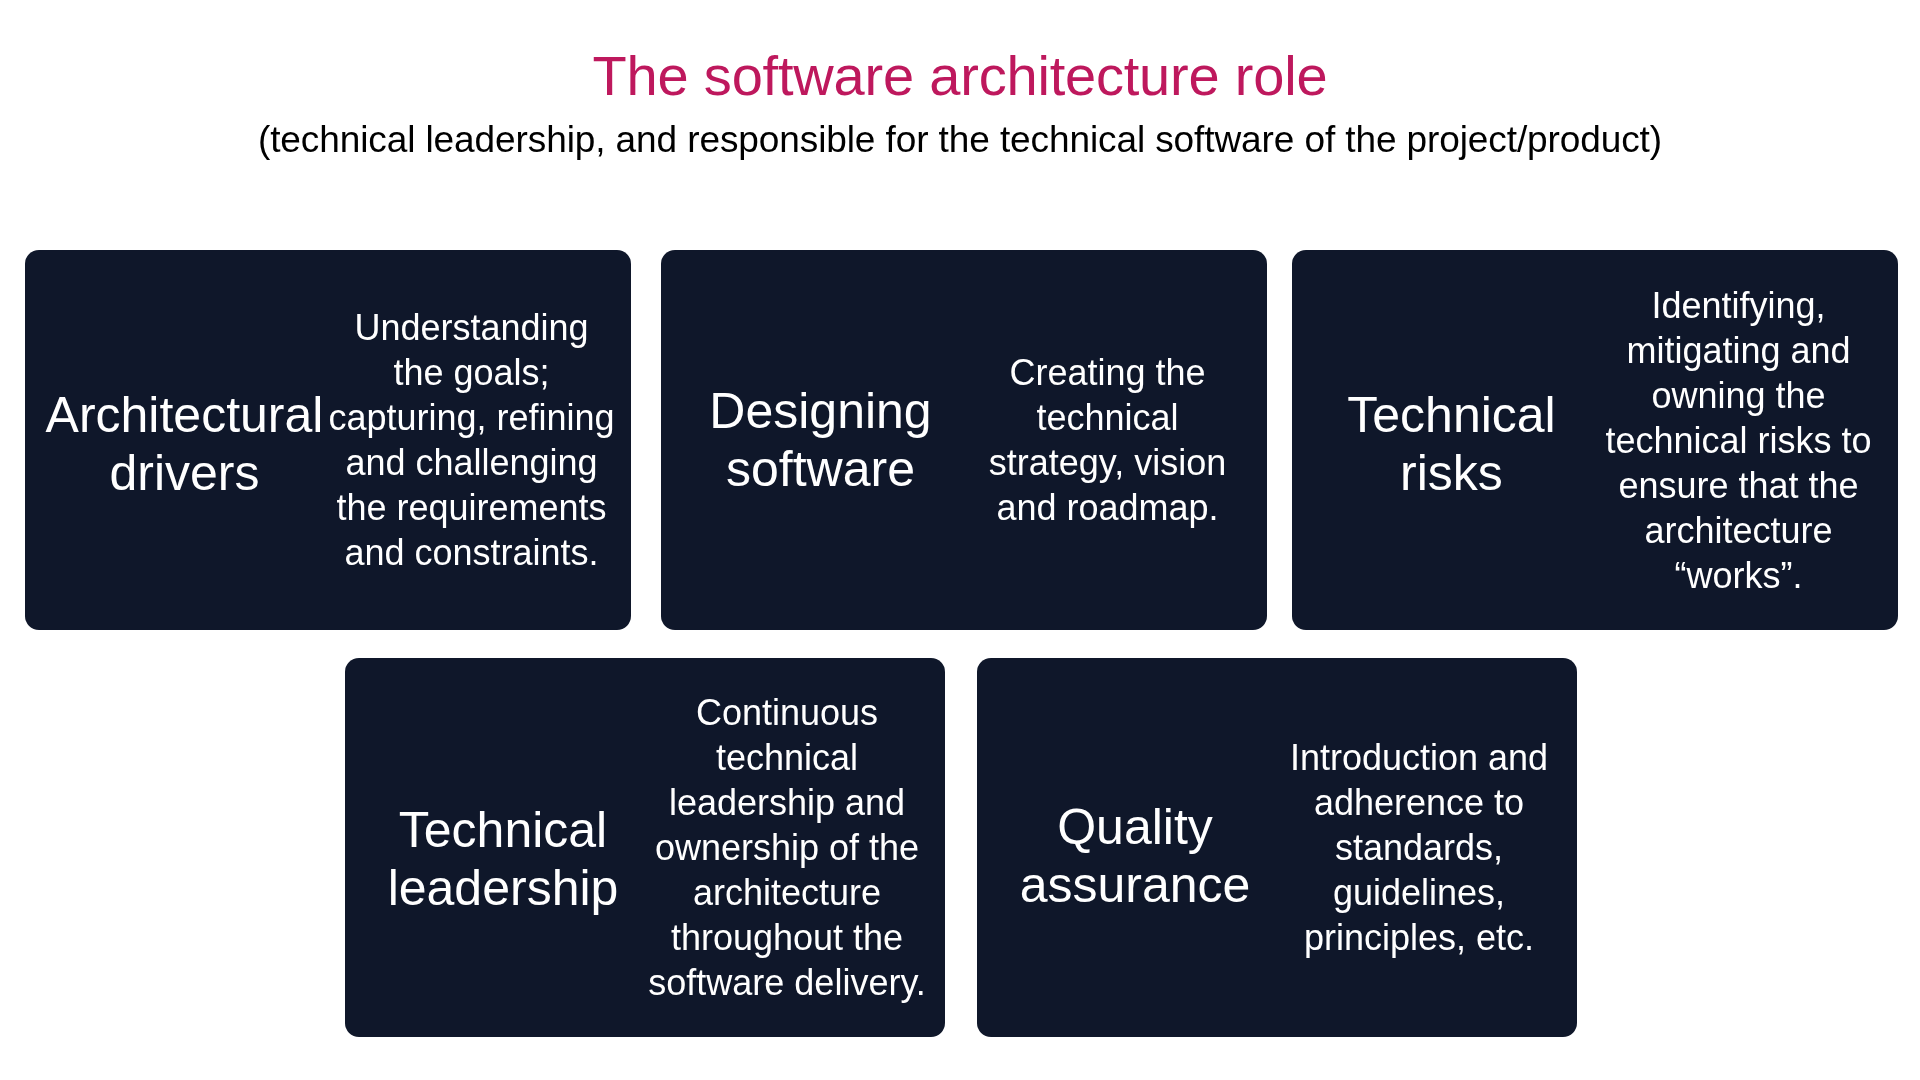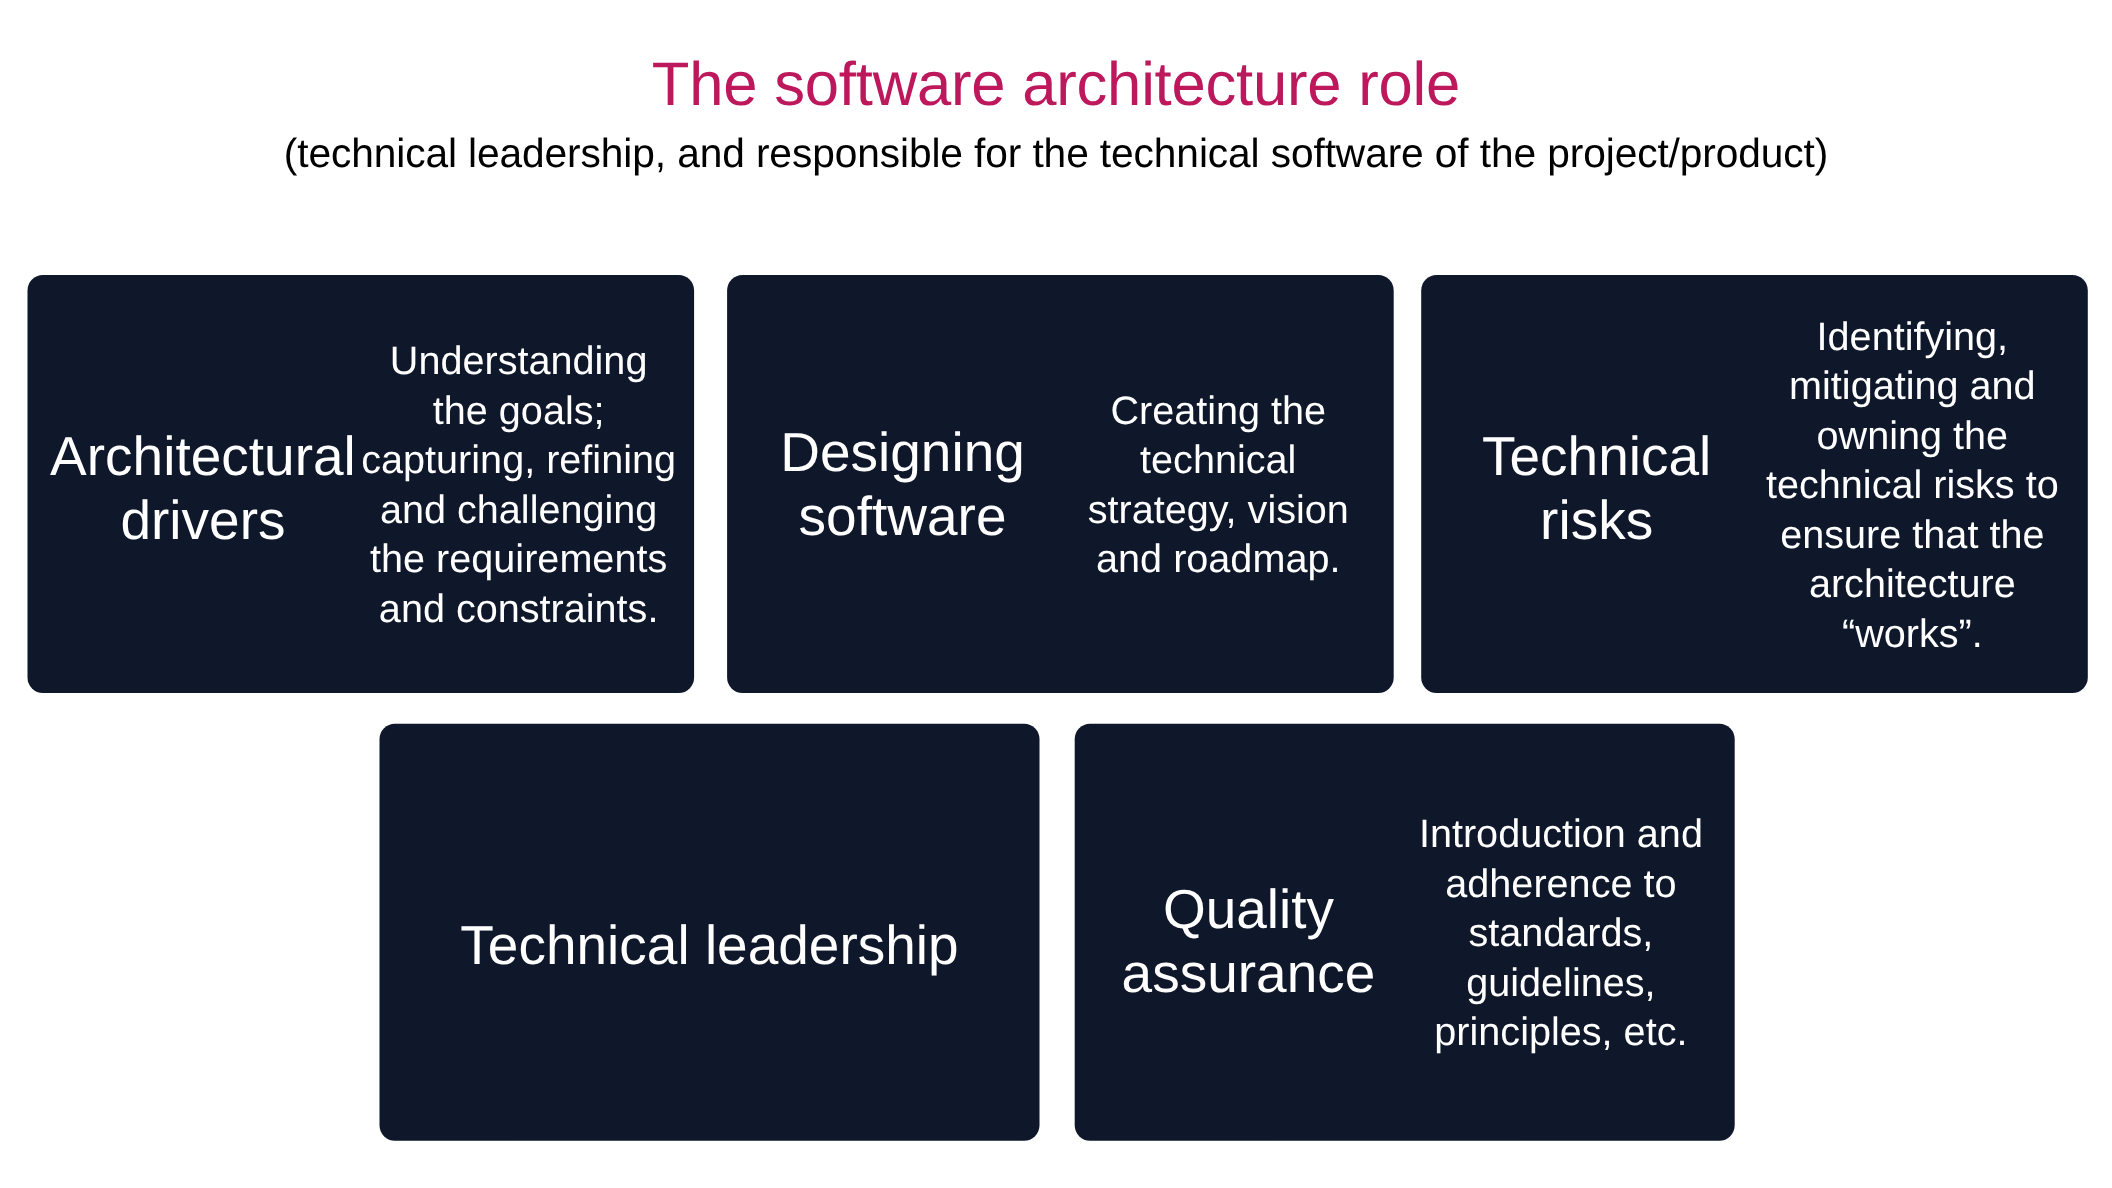--- a/index.html
+++ b/index.html
@@ -111,20 +111,21 @@
     <div class="card-body">Creating the technical strategy, vision and roadmap.</div>
   </div>
 
   <div class="card align-top" id="card-technical-risks">
     <div class="card-title">Technical risks</div>
     <div class="card-body">Identifying, mitigating and owning the technical risks to ensure that the architecture “works”.</div>
   </div>
 
   <div class="card align-top" id="card-technical-leadership">
     <div class="card-title">Technical leadership</div>
+    <div class="card-body">Continuous technical leadership and ownership of the architecture throughout the software delivery.</div>
   </div>
 
   <div class="card" id="card-quality-assurance">
     <div class="card-title">Quality assurance</div>
     <div class="card-body">Introduction and adherence to standards, guidelines, principles, etc.</div>
   </div>
 
 </div>
 
 </body></html>

